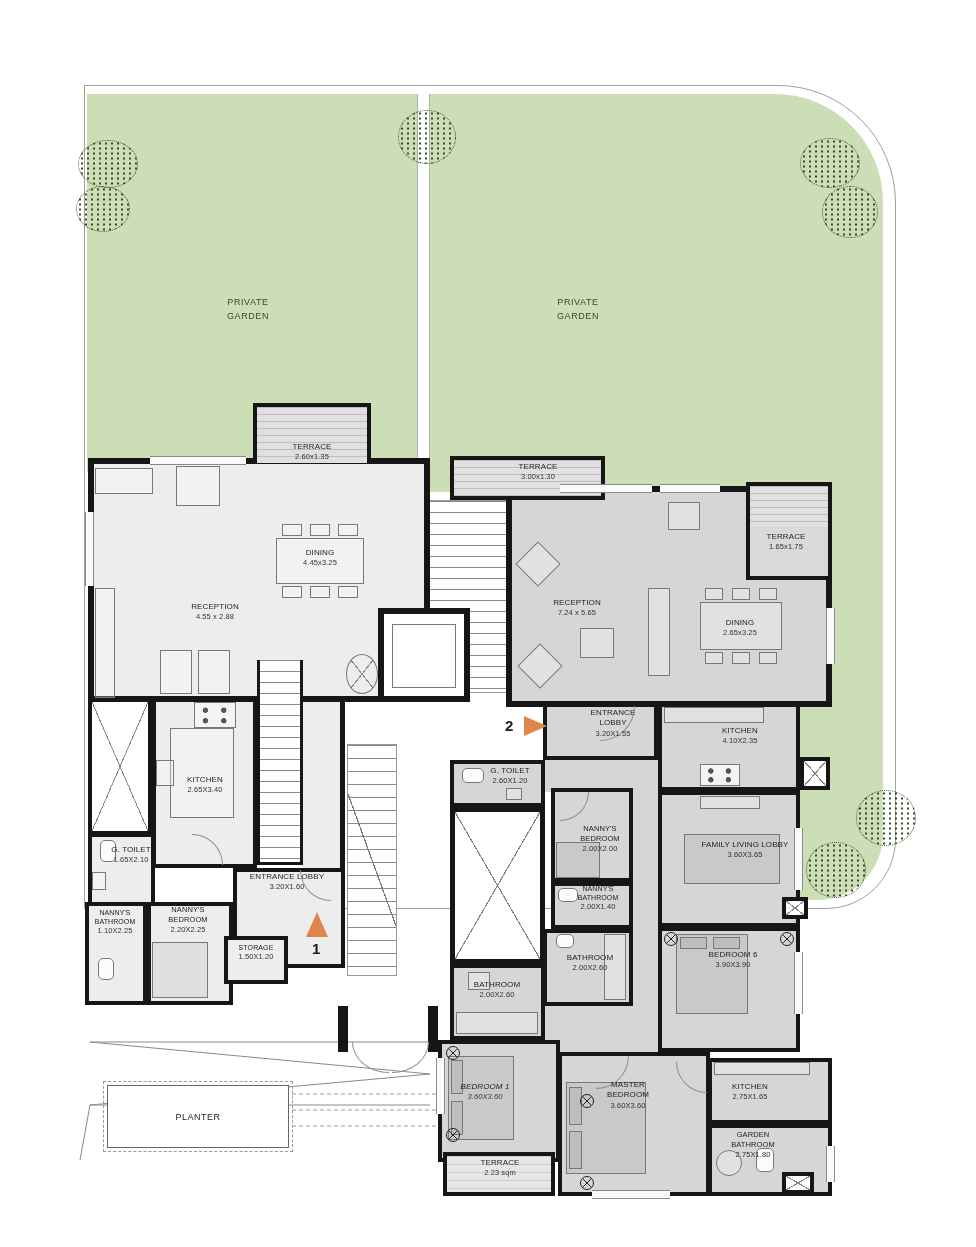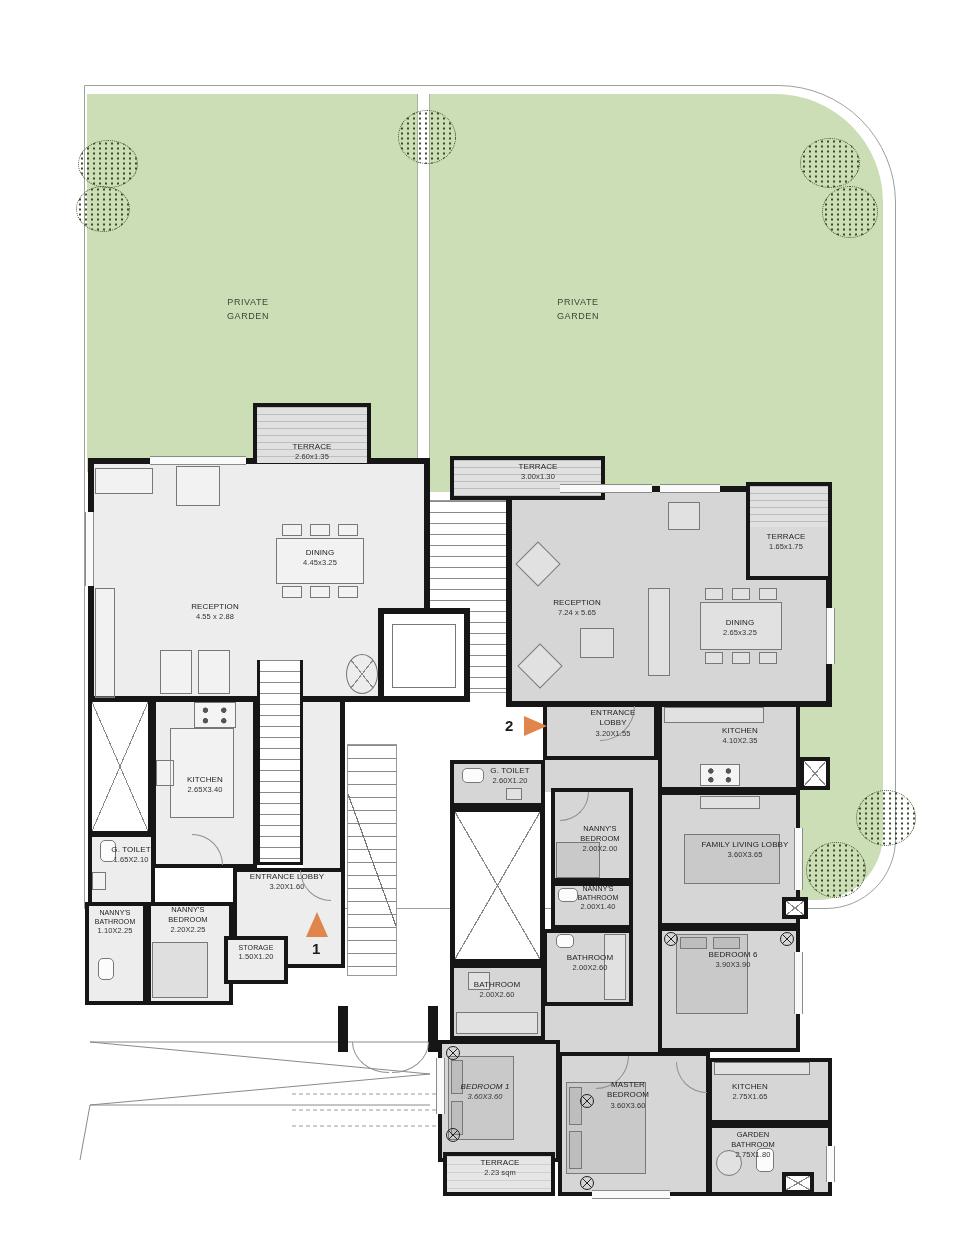--- a/index.html
+++ b/index.html
@@ -115,20 +115,23 @@
   <div class="stairs" style="left:257px;top:660px;width:46px;height:205px;border:3px solid #161616;border-top:none;z-index:12;"></div>
   <div class="room u1" style="left:152px;top:698px;width:105px;height:170px;"></div>
   <div class="room" style="left:88px;top:698px;width:64px;height:137px;background-color:#fff;background-image:
      linear-gradient(to bottom right, transparent calc(50% - .5px), #888 calc(50% - .5px) calc(50% + .5px), transparent calc(50% + .5px)),
      linear-gradient(to top right, transparent calc(50% - .5px), #888 calc(50% - .5px) calc(50% + .5px), transparent calc(50% + .5px));"></div>
   <div class="room u1" style="left:88px;top:833px;width:67px;height:77px;"></div>
   <div class="room u1" style="left:85px;top:902px;width:62px;height:103px;"></div>
   <div class="room u1" style="left:147px;top:902px;width:86px;height:103px;"></div>
   <div class="room u1" style="left:233px;top:868px;width:112px;height:100px;"></div>
   <div class="room u1" style="left:224px;top:936px;width:64px;height:48px;z-index:12;"></div>
+  <div class="planter-box" style="left:107px;top:1085px;width:182px;height:63px;">
+    <div class="planter-lab">PLANTER</div>
+  </div>
 
   <div class="fur" style="left:276px;top:538px;width:88px;height:46px;"></div>
   <div class="fur" style="left:282px;top:524px;width:20px;height:12px;"></div>
   <div class="fur" style="left:310px;top:524px;width:20px;height:12px;"></div>
   <div class="fur" style="left:338px;top:524px;width:20px;height:12px;"></div>
   <div class="fur" style="left:282px;top:586px;width:20px;height:12px;"></div>
   <div class="fur" style="left:310px;top:586px;width:20px;height:12px;"></div>
   <div class="fur" style="left:338px;top:586px;width:20px;height:12px;"></div>
   <div class="fur" style="left:95px;top:588px;width:20px;height:110px;"></div>
   <div class="fur" style="left:95px;top:468px;width:58px;height:26px;"></div>

